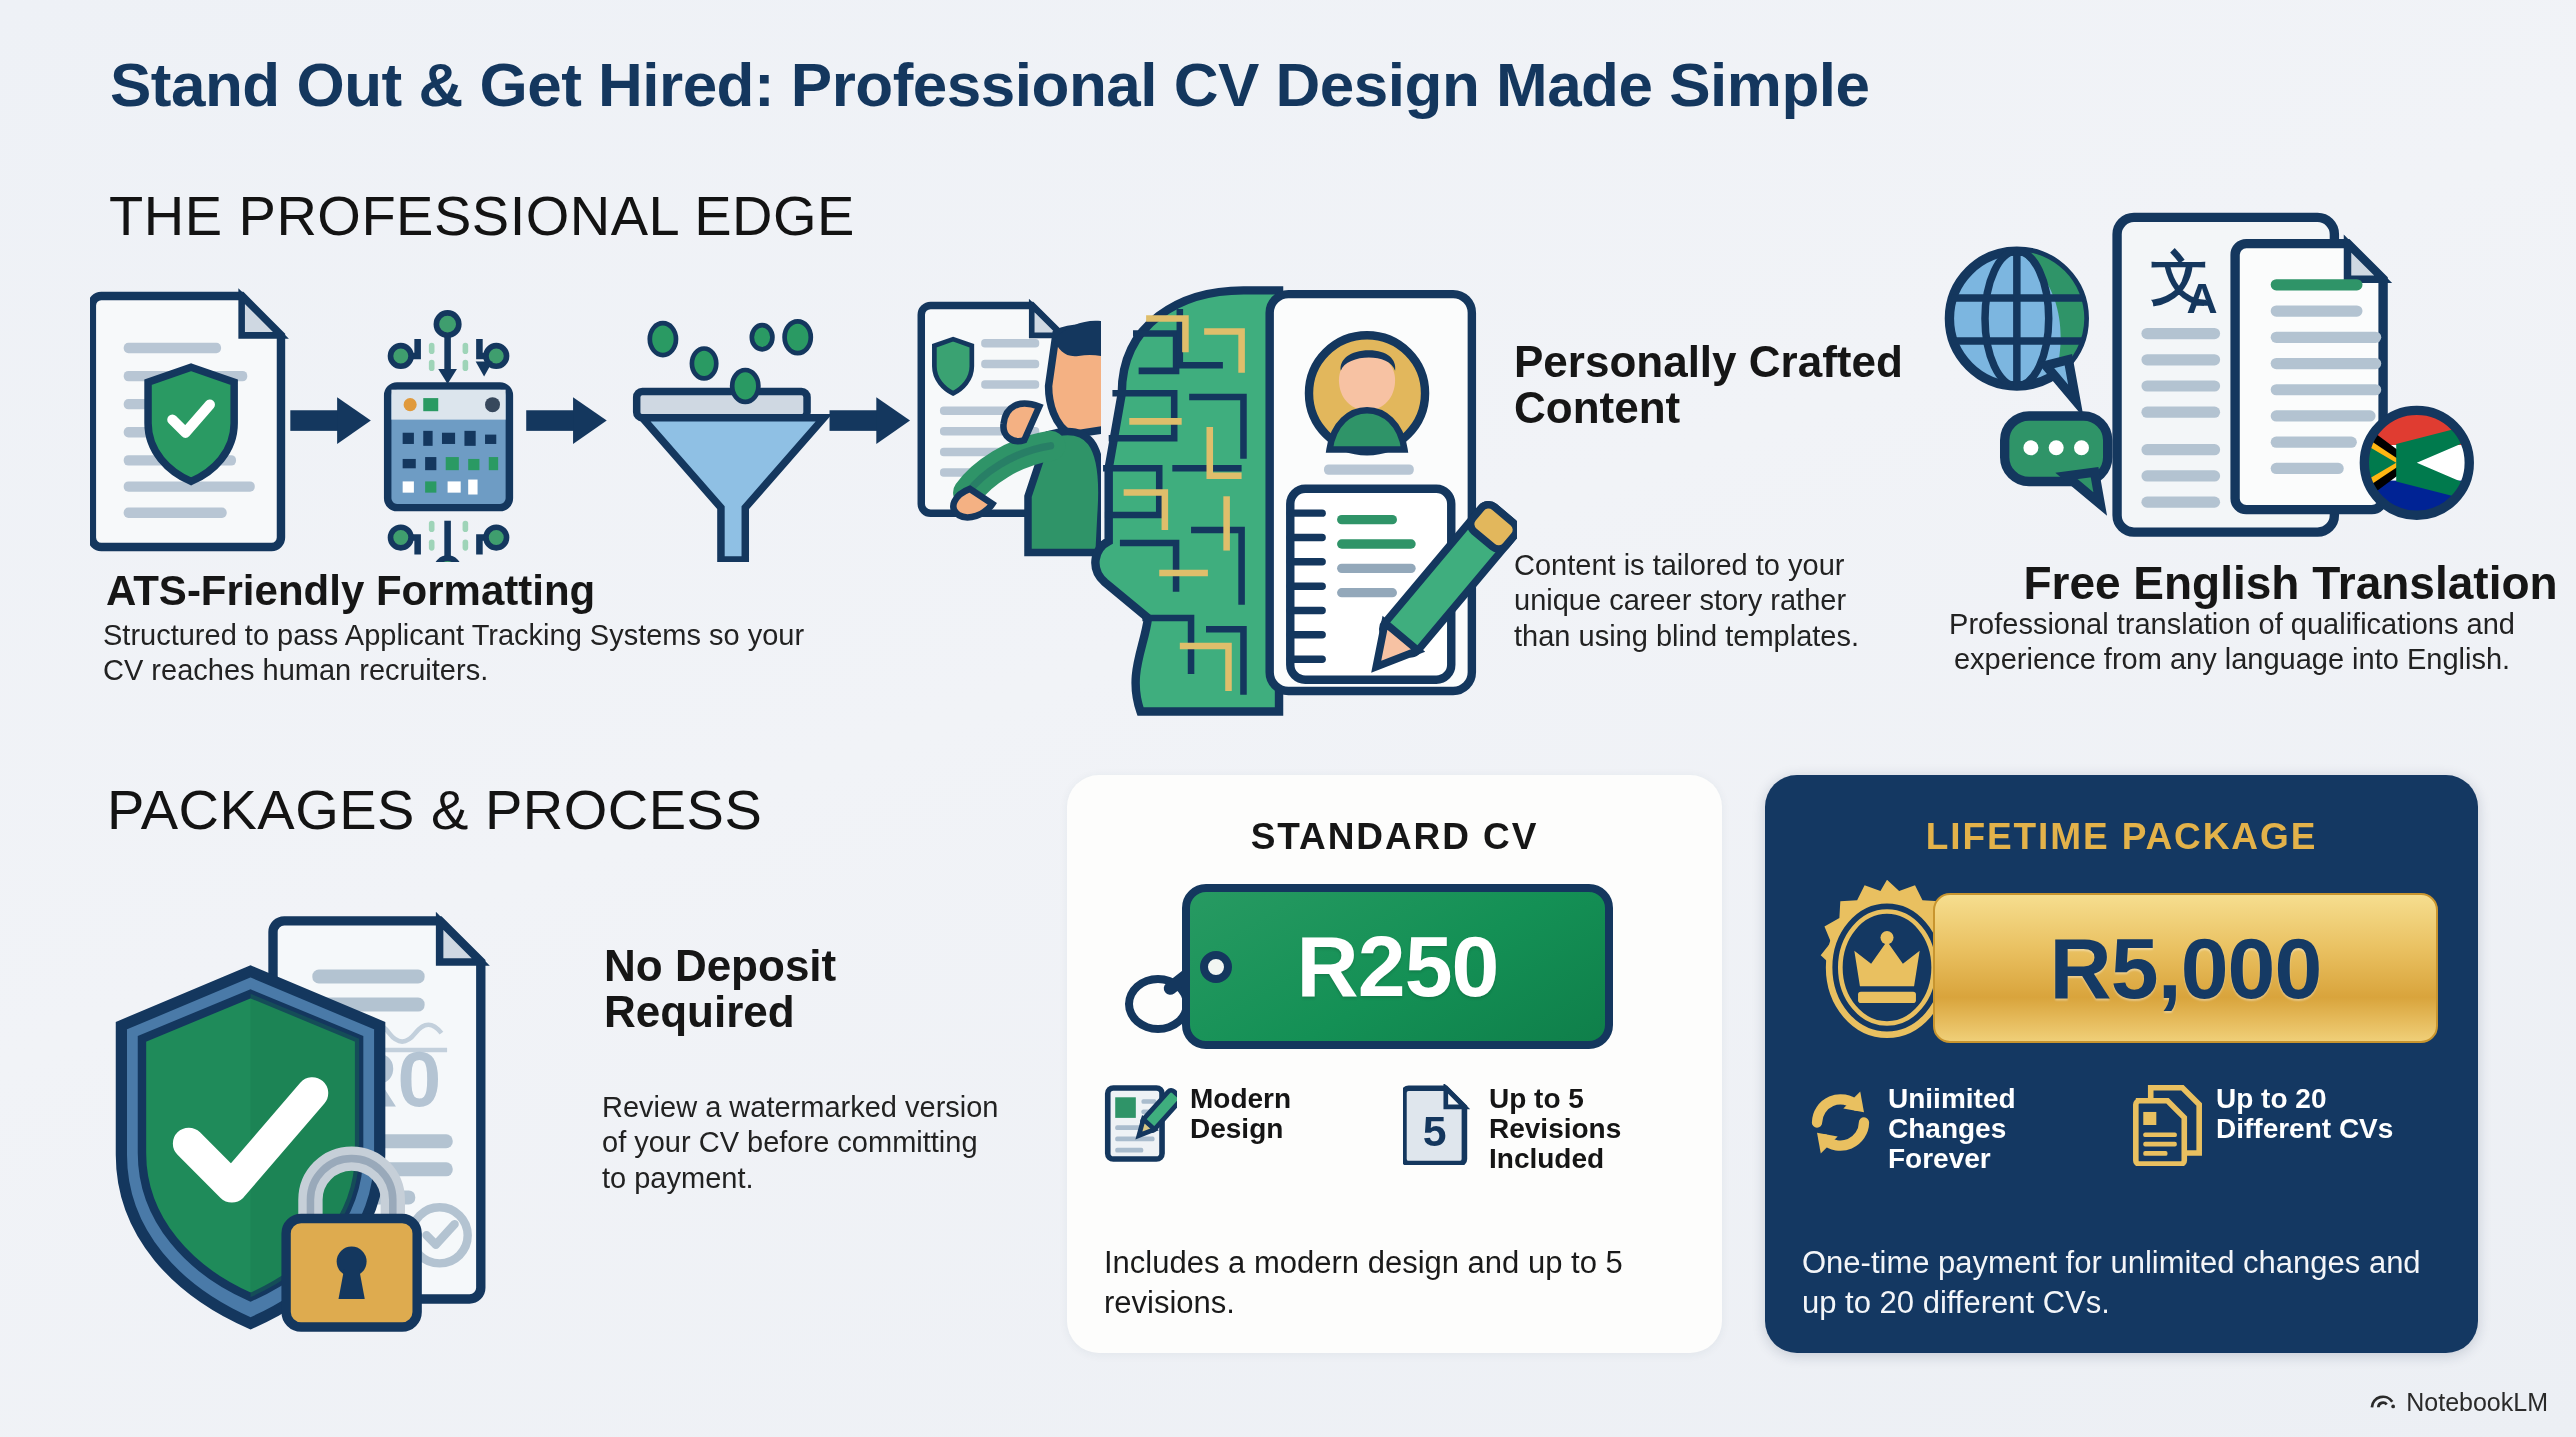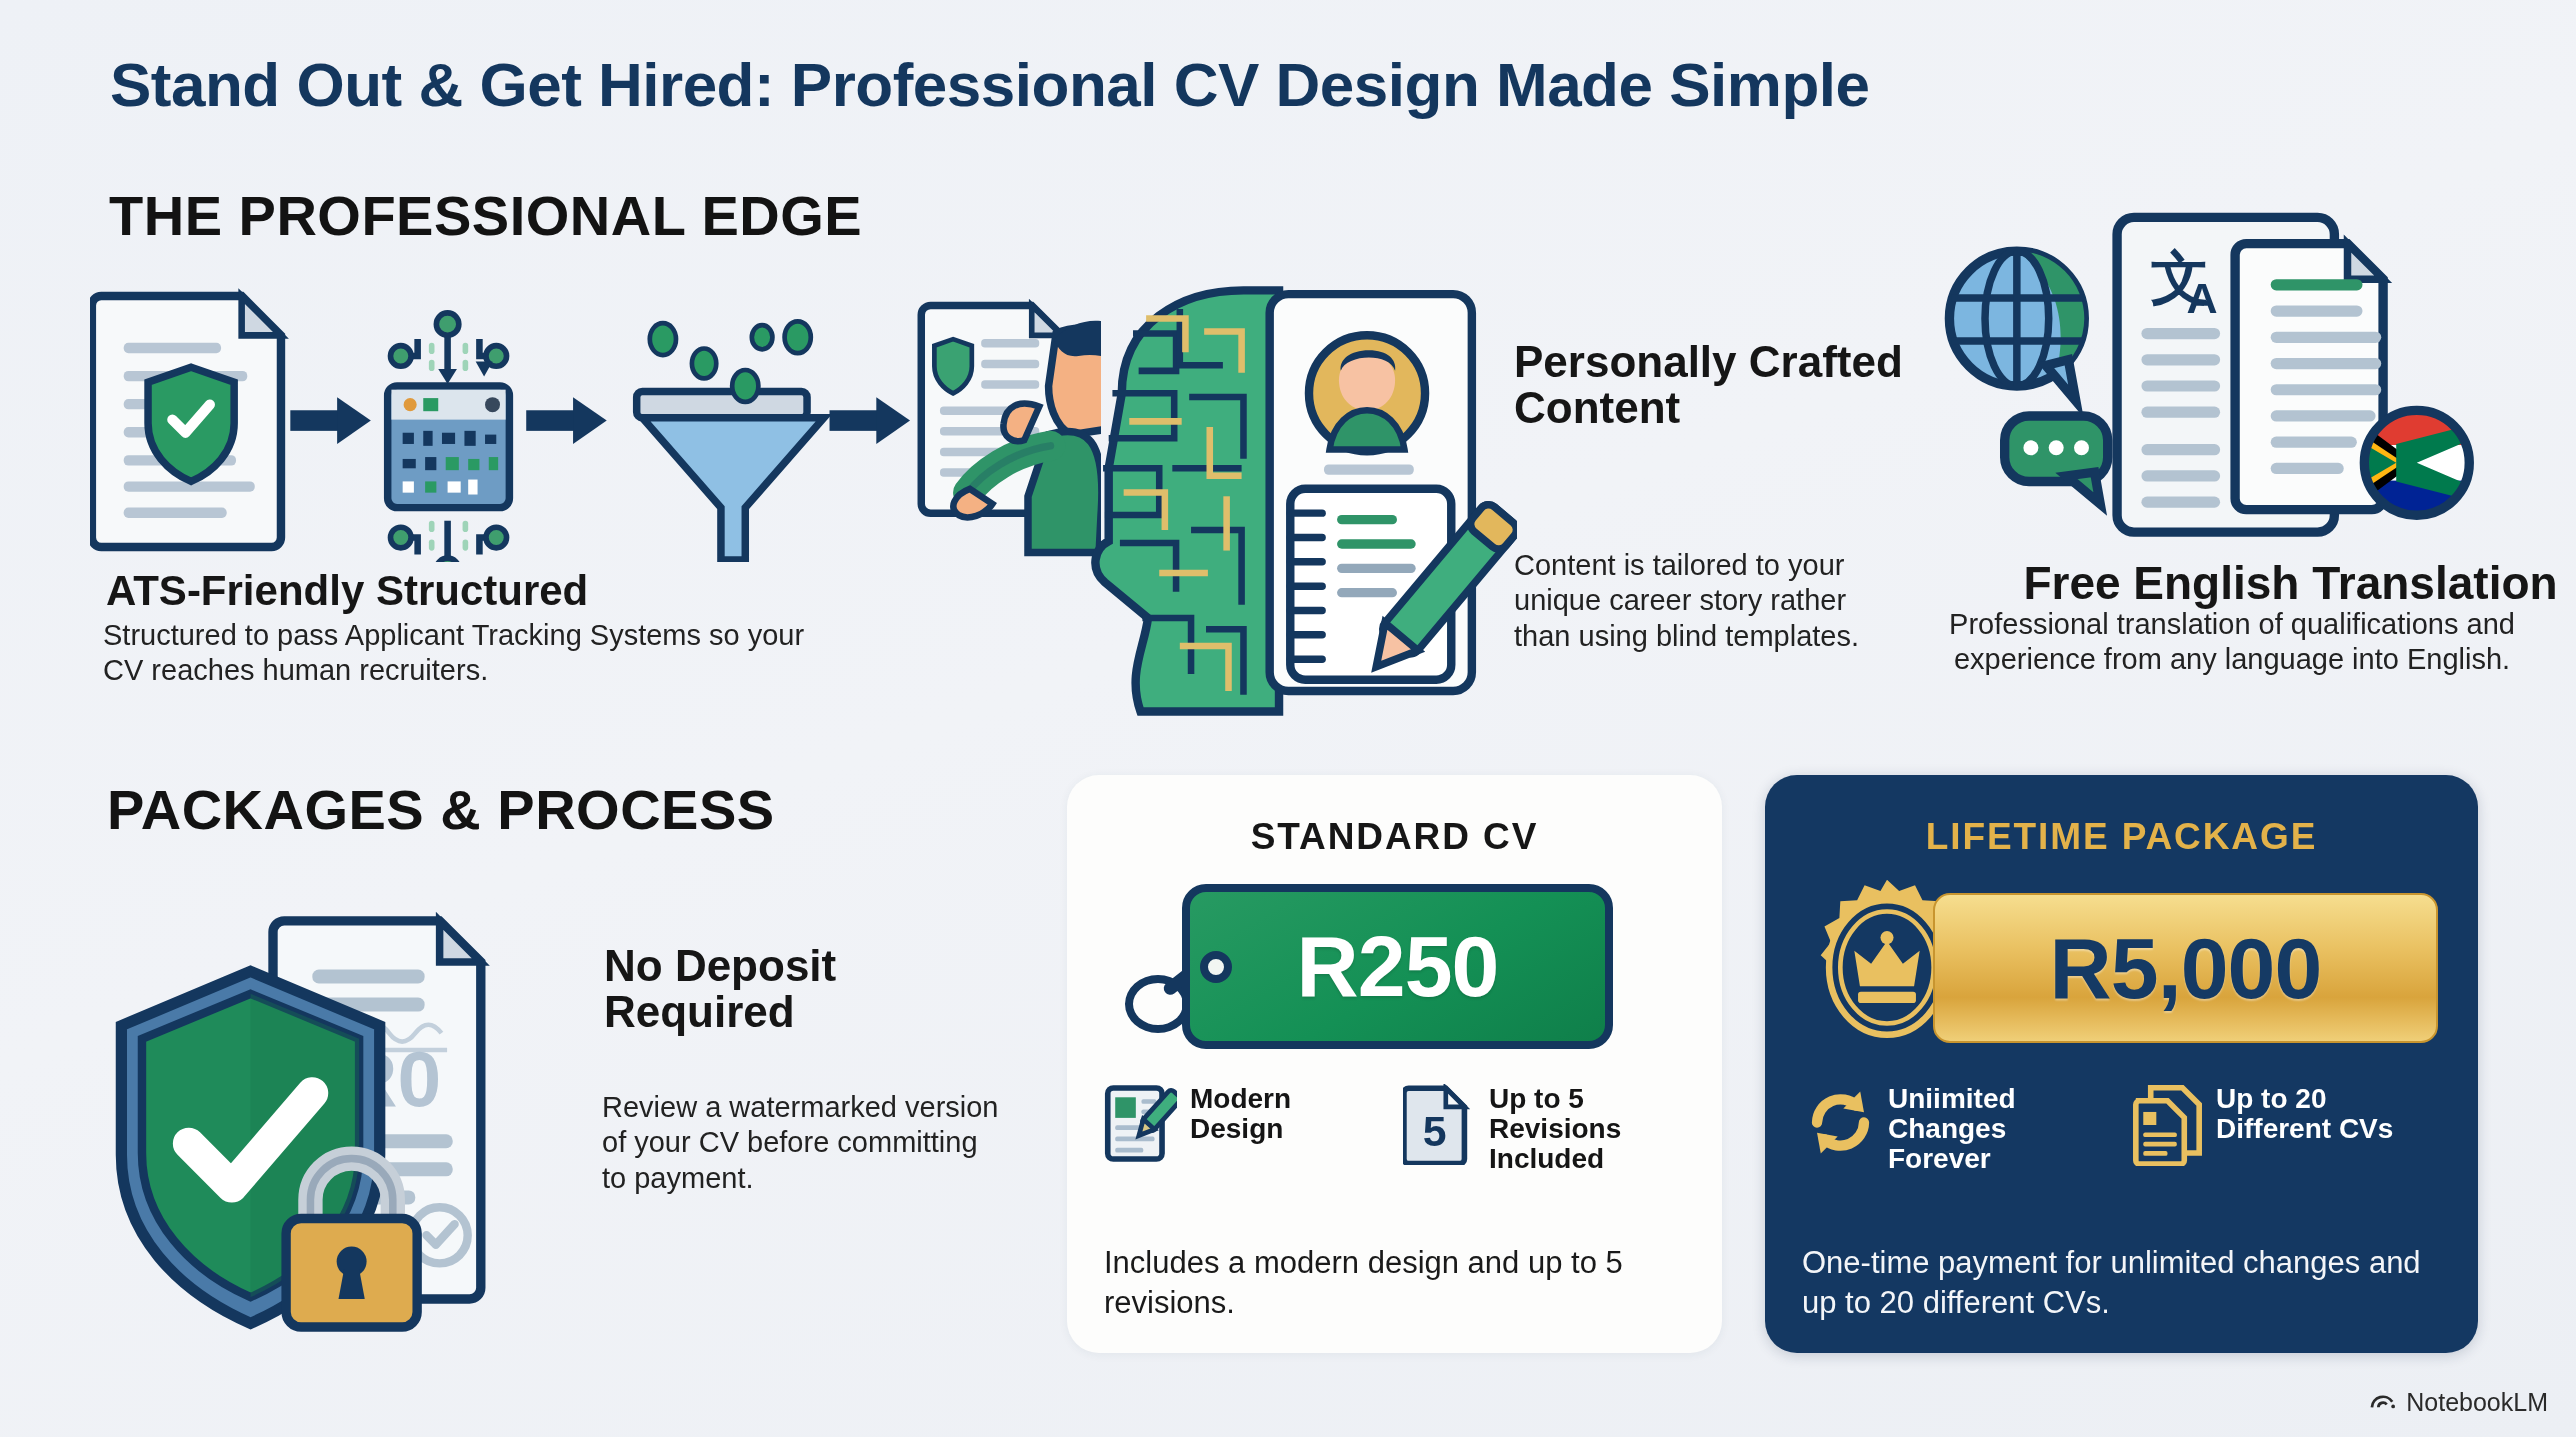--- a/index.html
+++ b/index.html
@@ -23,21 +23,21 @@
     font-weight: bold;
     color: #14375e;
     letter-spacing: -0.5px;
     white-space: nowrap;
   }
 
   
   .section-head {
     position: absolute;
     font-size: 56px;
-    font-weight: bold;
+    font-weight: normal;
     color: #131313;
     letter-spacing: 0.5px;
     white-space: nowrap;
   }
   #sec1 { left: 109px; top: 183px; }
   #sec2 { left: 107px; top: 777px; }
 
   
   .feat-title {
     position: absolute;
@@ -464,21 +464,21 @@
           <path d="M468 232 l54 40 l-54 40 z" fill="#000000"></path>
           <path d="M468 244 l42 28 l-42 28 z" fill="#ffb612"></path>
           <path d="M468 252 l34 20 l-34 20 z" fill="#007a4d"></path>
           <path d="M502 252 L580 232 v16 l-56 24 l56 24 v16 l-78 -20 z" fill="#007a4d"></path>
         </g>
         <circle cx="524" cy="272" r="56" fill="none" stroke="#14375e" stroke-width="10"></circle>
       </g>
     </svg>
   </div>
 
-  <div class="feat-title" id="f1-title">ATS-Friendly Structured</div>
+  <div class="feat-title" id="f1-title">ATS-Friendly Formatting</div>
   <div class="feat-body" id="f1-body">Structured to pass Applicant Tracking Systems so your CV reaches human recruiters.</div>
 
   <div class="feat-title" id="f2-title">Personally Crafted Content</div>
   <div class="feat-body" id="f2-body">Content is tailored to your unique career story rather than using blind templates.</div>
 
   <div class="feat-title" id="f3-title">Free English Translation</div>
   <div class="feat-body" id="f3-body">Professional translation of qualifications and experience from any language into English.</div>
 
   <div class="section-head" id="sec2">PACKAGES &amp; PROCESS</div>
 

